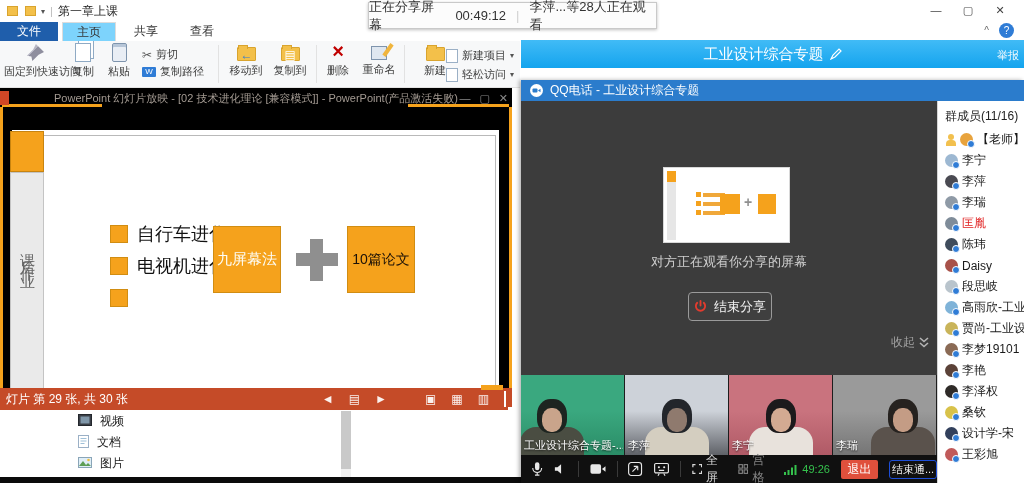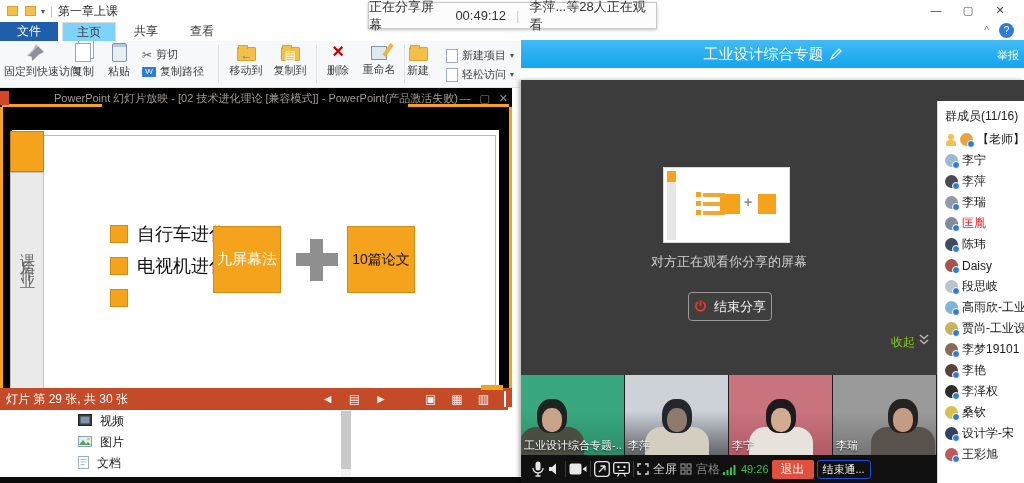--- a/index.html
+++ b/index.html
@@ -96,41 +96,41 @@
   .qq-stage { left:0; top:21px; width:416px; height:274px; background:#3c3c3c; }
   .preview { position:absolute; left:142px; top:66px; width:127px; height:76px; background:#fff; border:1px solid #d8d8d8; }
   .pv-orange { position:absolute; background:#f5a21c; }
   .pv-graybar { position:absolute; left:3px; top:14px; width:9px; height:58px; background:#e6e6e6; }
   .pv-row { position:absolute; left:32px; height:5px; display:flex; gap:2px; align-items:center; }
   .pv-dot { width:5px; height:5px; background:#f5a21c; }
   .pv-line { width:22px; height:4px; background:#f0a83a; }
   .pv-plus { position:absolute; color:#909090; font-size:14px; font-weight:bold; }
   .watching { position:absolute; left:0; top:152px; width:416px; text-align:center; color:#cfcfcf; font-size:13px; }
   .end-share-btn { position:absolute; left:167px; top:191px; width:84px; height:29px; border:1px solid #9a9a9a; border-radius:4px; display:flex; align-items:center; justify-content:center; gap:7px; color:#f2f2f2; font-size:13px; background:rgba(255,255,255,.02); }
-  .collapse { position:absolute; right:7px; top:233px; display:flex; gap:3px; color:#84cc16; font-size:12px; }
+  .collapse { position:absolute; right:7px; top:233px; display:flex; align-items:center; gap:3px; color:#a3a3a3; font-size:12px; }
 
   .member-panel { left:416px; top:21px; width:87px; height:382px; background:#fff; border-left:1px solid #d5d5d5; overflow:hidden; }
   .members-header { font-size:12px; color:#222; padding:7px 0 4px 7px; white-space:nowrap; }
   .member-row { display:flex; align-items:center; height:21px; padding-left:7px; gap:4px; white-space:nowrap; overflow:hidden; }
   .m-avatar { width:13px; height:13px; border-radius:50%; flex:0 0 13px; position:relative; }
   .m-avatar::after { content:""; position:absolute; right:-2px; bottom:-2px; width:6px; height:6px; border-radius:50%; background:#2f7cd6; border:1px solid #fff; }
   .m-name { font-size:12px; color:#1a1a1a; }
   .m-name.red { color:#e02020; }
   .owner-glyph { width:11px; height:12px; position:relative; flex:0 0 11px; }
   .owner-glyph::before { content:""; position:absolute; left:3px; top:0; width:6px; height:6px; border-radius:50%; background:#f2c04e; }
   .owner-glyph::after { content:""; position:absolute; left:1px; top:6px; width:10px; height:6px; border-radius:4px 4px 0 0; background:#f2c04e; }
 
   .video-row { left:0; top:295px; width:416px; height:80px; background:#1d1d1d; display:flex; gap:1px; }
   .vtile { position:relative; width:103px; height:80px; overflow:hidden; }
   .sil-torso { position:absolute; left:50%; transform:translateX(-50%); bottom:-6px; width:64px; height:34px; border-radius:16px 16px 0 0; }
   .sil-head { position:absolute; left:50%; transform:translateX(-50%); bottom:22px; width:30px; height:34px; border-radius:45% 45% 40% 40%; }
   .sil-face { position:absolute; left:50%; transform:translateX(-50%); bottom:23px; width:20px; height:24px; border-radius:45%; }
   .vlabel { position:absolute; left:3px; bottom:2px; color:#fff; font-size:11px; text-shadow:0 1px 2px rgba(0,0,0,.8); white-space:nowrap; max-width:99px; overflow:hidden; }
 
-  .qq-toolbar { left:0; top:375px; width:416px; height:28px; background:#101010; display:flex; align-items:center; gap:3px; padding-left:10px; }
+  .qq-toolbar { left:0; top:375px; width:416px; height:28px; background:#101010; display:flex; align-items:center; gap:11px; padding-left:10px; }
   .tb-txt { color:#d9d9d9; font-size:12px; display:flex; align-items:center; gap:4px; }
   .tb-txt.dim { color:#8a8a8a; }
   .tb-sep { width:1px; height:16px; background:#3a3a3a; }
   .tb-time { color:#35c24d; font-size:11px; display:flex; align-items:center; gap:4px; }
   .btn-exit { background:#e0503c; color:#fff; font-size:12px; border-radius:2px; width:42px; height:19px; display:flex; align-items:center; justify-content:center; }
   .btn-endcall { border:1px solid #1d4ed8; color:#f0f0f0; font-size:11px; border-radius:3px; width:54px; height:19px; display:flex; align-items:center; justify-content:center; white-space:nowrap; }
 </style>
 </head>
 <body>
 
@@ -194,21 +194,21 @@
     <div class="vsep" style="left:316px;"></div>
     <div class="rb" style="left:320px; width:36px;">
       <div class="ico-x">×</div>
       <div class="lbl">删除</div>
     </div>
     <div class="rb" style="left:356px; width:46px;">
       <div class="ico-rename"></div>
       <div class="lbl">重命名</div>
     </div>
     <div class="vsep" style="left:404px;"></div>
-    <div class="rb" style="left:400px; width:36px;">
+    <div class="rb" style="left:417px; width:36px;">
       <div class="ico-folder"></div>
       <div class="lbl">新建</div>
     </div>
     <div class="rb-small" style="left:446px; top:7px;">
       <span class="ico-page"></span>
       <span>新建项目</span>
         <span class="caret-d">▾</span>
     </div>
     <div class="rb-small" style="left:446px; top:26px;">
       <span class="ico-page"></span>
@@ -219,33 +219,33 @@
 
   <div class="ex-sidebar abs" id="sidebar-list">
       <div class="sb-item">
         <span><svg width="14" height="12" viewBox="0 0 14 12">
             <rect x="0.5" y="0.5" width="13" height="11" fill="#3a3f46" stroke="#23272c"></rect>
             <rect x="2.5" y="2.5" width="9" height="7" fill="#7f96a8"></rect>
           </svg></span>
         <span>视频</span>
       </div>
       <div class="sb-item">
+        <span><svg width="11" height="13" viewBox="0 0 11 13">
+            <rect x="0.5" y="0.5" width="10" height="12" fill="#fff" stroke="#9bb0c6"></rect>
+            <path d="M2.5 3.5 h6 M2.5 6 h6 M2.5 8.5 h4" stroke="#9fc0d8" stroke-width="1"></path>
+          </svg></span>
+        <span>文档</span>
+      </div>
+      <div class="sb-item">
         <span><svg width="14" height="11" viewBox="0 0 14 11">
             <rect x="0.5" y="0.5" width="13" height="10" fill="#dfeef7" stroke="#8aa5b8"></rect>
             <path d="M1 9 L5 4 L8 8 L10 6 L13 9 Z" fill="#5d9e55"></path>
             <circle cx="10.5" cy="3" r="1.3" fill="#f0c040"></circle>
           </svg></span>
         <span>图片</span>
-      </div>
-      <div class="sb-item">
-        <span><svg width="11" height="13" viewBox="0 0 11 13">
-            <rect x="0.5" y="0.5" width="10" height="12" fill="#fff" stroke="#9bb0c6"></rect>
-            <path d="M2.5 3.5 h6 M2.5 6 h6 M2.5 8.5 h4" stroke="#9fc0d8" stroke-width="1"></path>
-          </svg></span>
-        <span>文档</span>
       </div>
       <div class="sb-item">
         <span><svg width="12" height="13" viewBox="0 0 12 13">
             <path d="M6 0.5 V8 M2.5 5 L6 8.8 L9.5 5" stroke="#2f7fd6" stroke-width="2.2" fill="none"></path>
             <path d="M1 11.5 H11" stroke="#2f7fd6" stroke-width="1.6"></path>
           </svg></span>
         <span>下载</span>
       </div>
     </div>
   <div class="ex-scrollbar abs"></div>
@@ -322,20 +322,28 @@
 
 <div id="qq-lightbar" class="abs">
   <span class="t">工业设计综合专题</span>
   <svg width="12" height="12" viewBox="0 0 12 12">
     <path d="M1 11 L3 7 L9 1 L11 3 L5 9 Z" fill="none" stroke="#fff" stroke-width="1.2"></path>
   </svg>
   <span class="report">举报</span>
 </div>
 
 <div id="qq" class="abs">
+  <div class="qq-titlebar abs">
+    <svg width="13" height="13" viewBox="0 0 13 13">
+      <circle cx="6.5" cy="6.5" r="6.5" fill="#fff"></circle>
+      <rect x="2.5" y="4.5" width="5" height="4" rx="1" fill="#2b7ccc"></rect>
+      <path d="M8 6.5 L10.5 4.8 V8.2 Z" fill="#2b7ccc"></path>
+    </svg>
+    <span class="qq-title">QQ电话 - 工业设计综合专题</span>
+  </div>
 
   <div class="qq-stage abs">
     <div class="preview">
       <div class="pv-orange" style="left:3px; top:3px; width:9px; height:11px;"></div>
       <div class="pv-graybar"></div>
       <div class="pv-row" style="top:24px;">
           <span class="pv-dot"></span>
           <span class="pv-line"></span>
         </div>
       <div class="pv-row" style="top:33px;">

